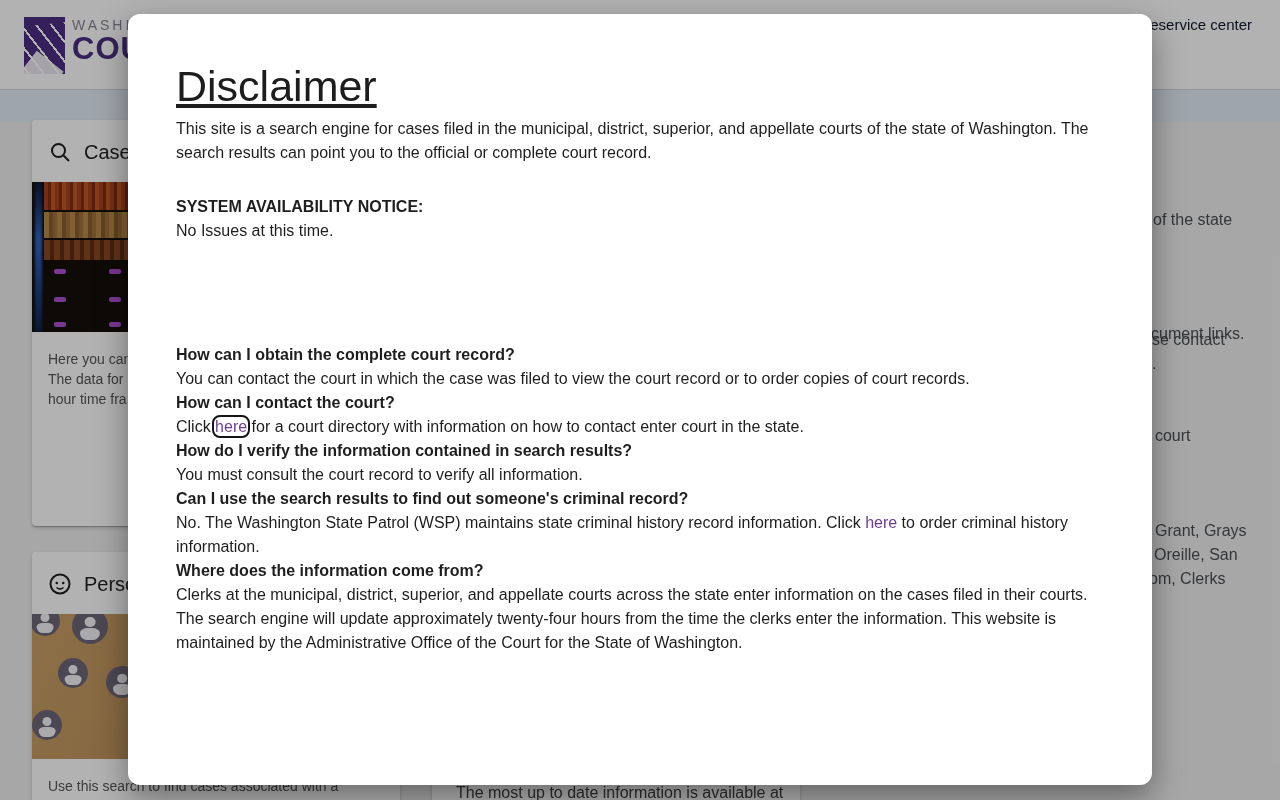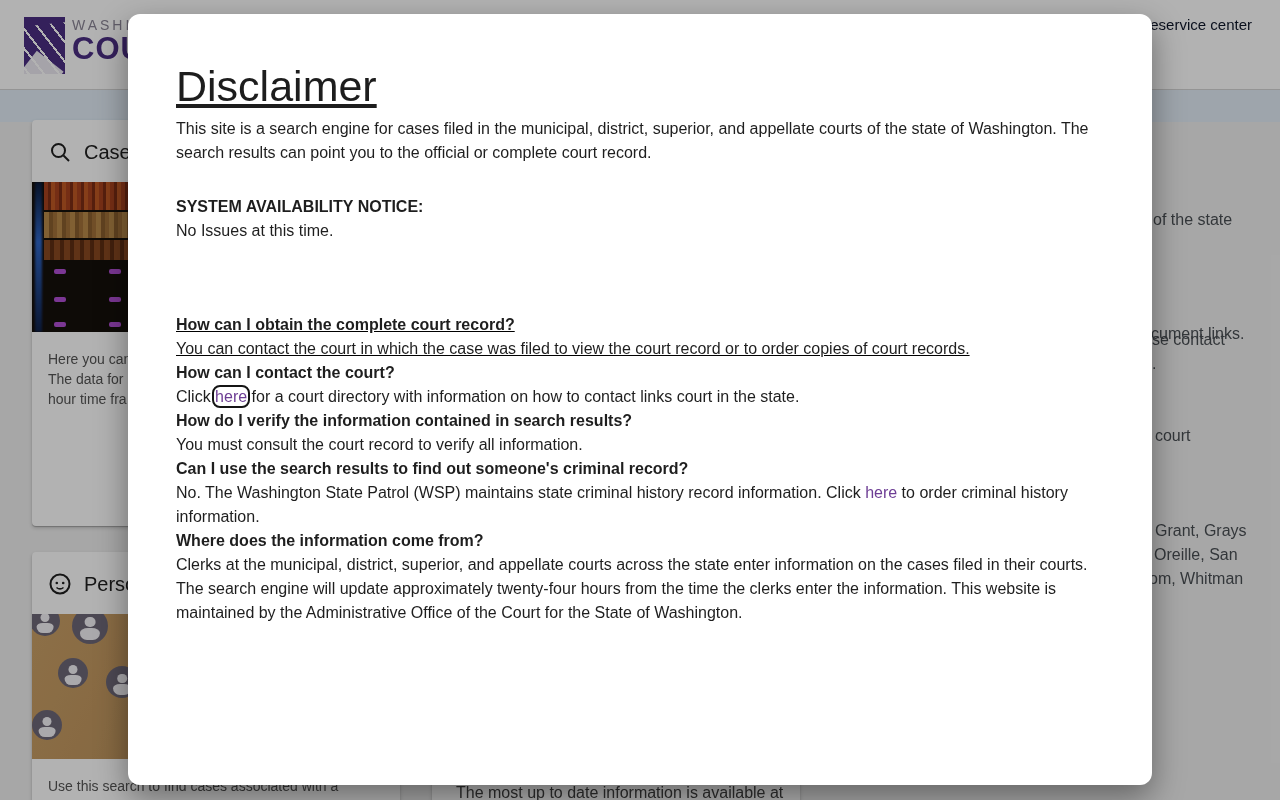--- a/index.html
+++ b/index.html
@@ -80,21 +80,21 @@
 
   .modal { position:absolute; left:128px; top:14px; width:1024px; height:771px; z-index:20;
     background:#ffffff; border-radius:12px; overflow:hidden; padding:0 48px;
     box-shadow:0 12px 32px rgba(0,0,0,.40); }
   .modal h1 { margin-top:46px; font-size:43px; line-height:52px; font-weight:400; color:#1d1d1d;text-decoration:underline; }
   .modal p, .modal .qa p { font-size:16px; line-height:24px; color:#1e1e1e; }
   .intro { margin-top:5px; }
   .sys-block { margin-top:30px; }
   .q { font-weight:700; font-size:16px; line-height:24px; color:#1e1e1e; }
   .qa  { }
-  .qa.first { margin-top:70px;text-decoration:underline; }
+  .qa.first { margin-top:100px; }
   .modal a { color:#6d3d94; text-decoration:none; }
   .modal a.focused { outline:2px solid #151515; outline-offset:1px; border-radius:5px; }
   .modal a.bold { font-weight:500; }
 
   svg { display:block; }
 </style>
 </head>
 <body>
 
 <div class="page">
@@ -168,21 +168,21 @@
     <div id="middle-desc">The most up to date information is available at</div>
   </div>
 
   <div class="right-frag f1">of the state</div>
   <div class="right-frag f2">cument links.</div>
   <div class="right-frag f3">se contact</div>
   <div class="right-frag f4">.</div>
   <div class="right-frag f5">f court</div>
   <div class="right-frag f6">Grant, Grays</div>
   <div class="right-frag f7">Oreille, San</div>
-  <div class="right-frag f8">om, Whitman</div>
+  <div class="right-frag f8">om, Clerks</div>
 </div>
 
 <div class="backdrop"></div>
 
 <div class="modal" role="dialog">
   <h1>Disclaimer</h1>
 
   <p class="intro">This site is a search engine for cases filed in the municipal, district, superior, and appellate courts of the state of Washington. The search results can point you to the official or complete court record.</p>
 
   <div class="sys-block">
@@ -190,21 +190,21 @@
     <p>No Issues at this time.</p>
   </div>
 
   <div class="qa first">
     <div class="q">How can I obtain the complete court record?</div>
     <p>You can contact the court in which the case was filed to view the court record or to order copies of court records.</p>
   </div>
 
   <div class="qa">
     <div class="q">How can I contact the court?</div>
-    <p><span>Click </span><a href="#" class="focused">here</a><span> for a court directory with information on how to contact links court in the state.</span></p>
+    <p><span>Click </span><a href="#" class="focused">here</a><span> for a court directory with information on how to contact enter court in the state.</span></p>
   </div>
 
 
   <div class="qa">
     <div class="q">How do I verify the information contained in search results?</div>
     <p>You must consult the court record to verify all information.</p>
   </div>
 
   <div class="qa">
     <div class="q">Can I use the search results to find out someone's criminal record?</div>

